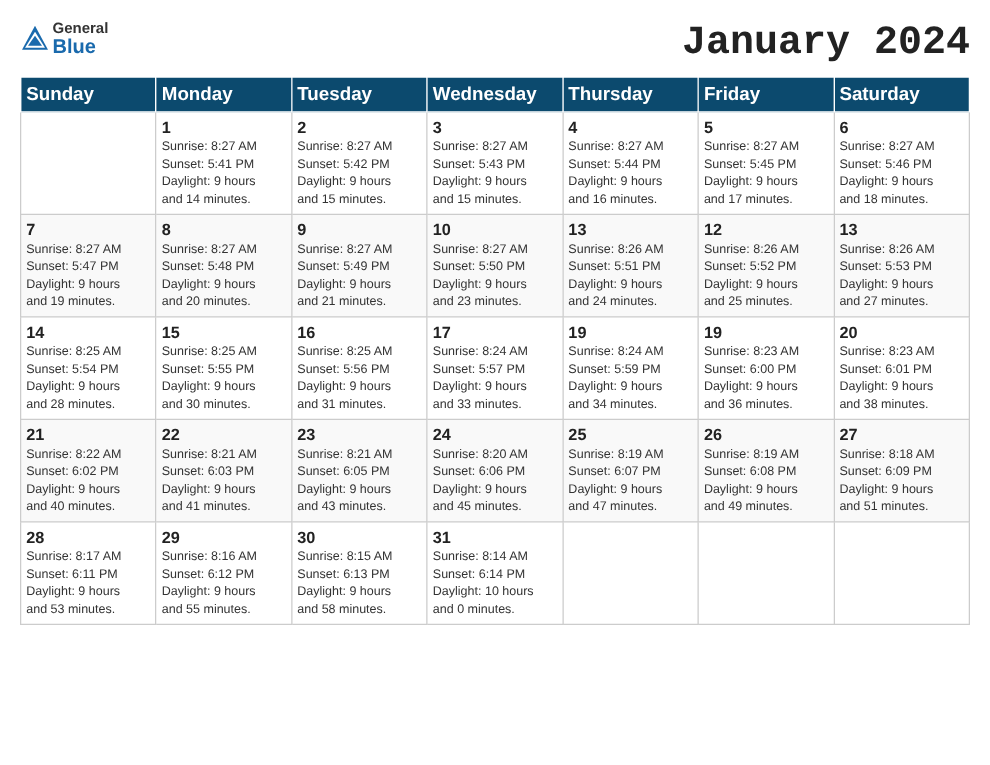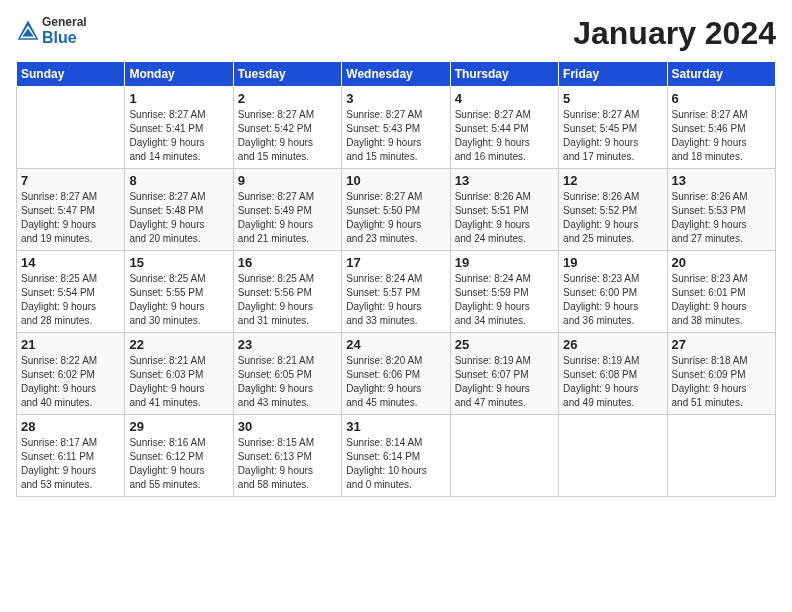--- a/index.html
+++ b/index.html
@@ -47,34 +47,35 @@
       margin-right: 2px;
     }
     .title-block {
       text-align: right;
     }
     .month-title {
       font-size: 32px;
       font-weight: bold;
       color: #222;
       line-height: 1.1;
+      font-family: Liberation Mono, monospace;
     }
     .subtitle {
       font-size: 16px;
       color: #555;
     }
     table {
       width: 100%;
       border-collapse: collapse;
       table-layout: fixed;
     }
     thead tr th {
-      background-color: #1d4ed8;
+      background-color: #0c4a6e;
       color: #fff;
-      font-size: 12px;
+      font-size: 15px;
       font-weight: bold;
       padding: 5px 4px;
       text-align: left;
       border: 1px solid #fff;
     }
     tbody tr td {
       border: 1px solid #ccc;
       vertical-align: top;
       padding: 4px 4px;
       font-size: 10px;

